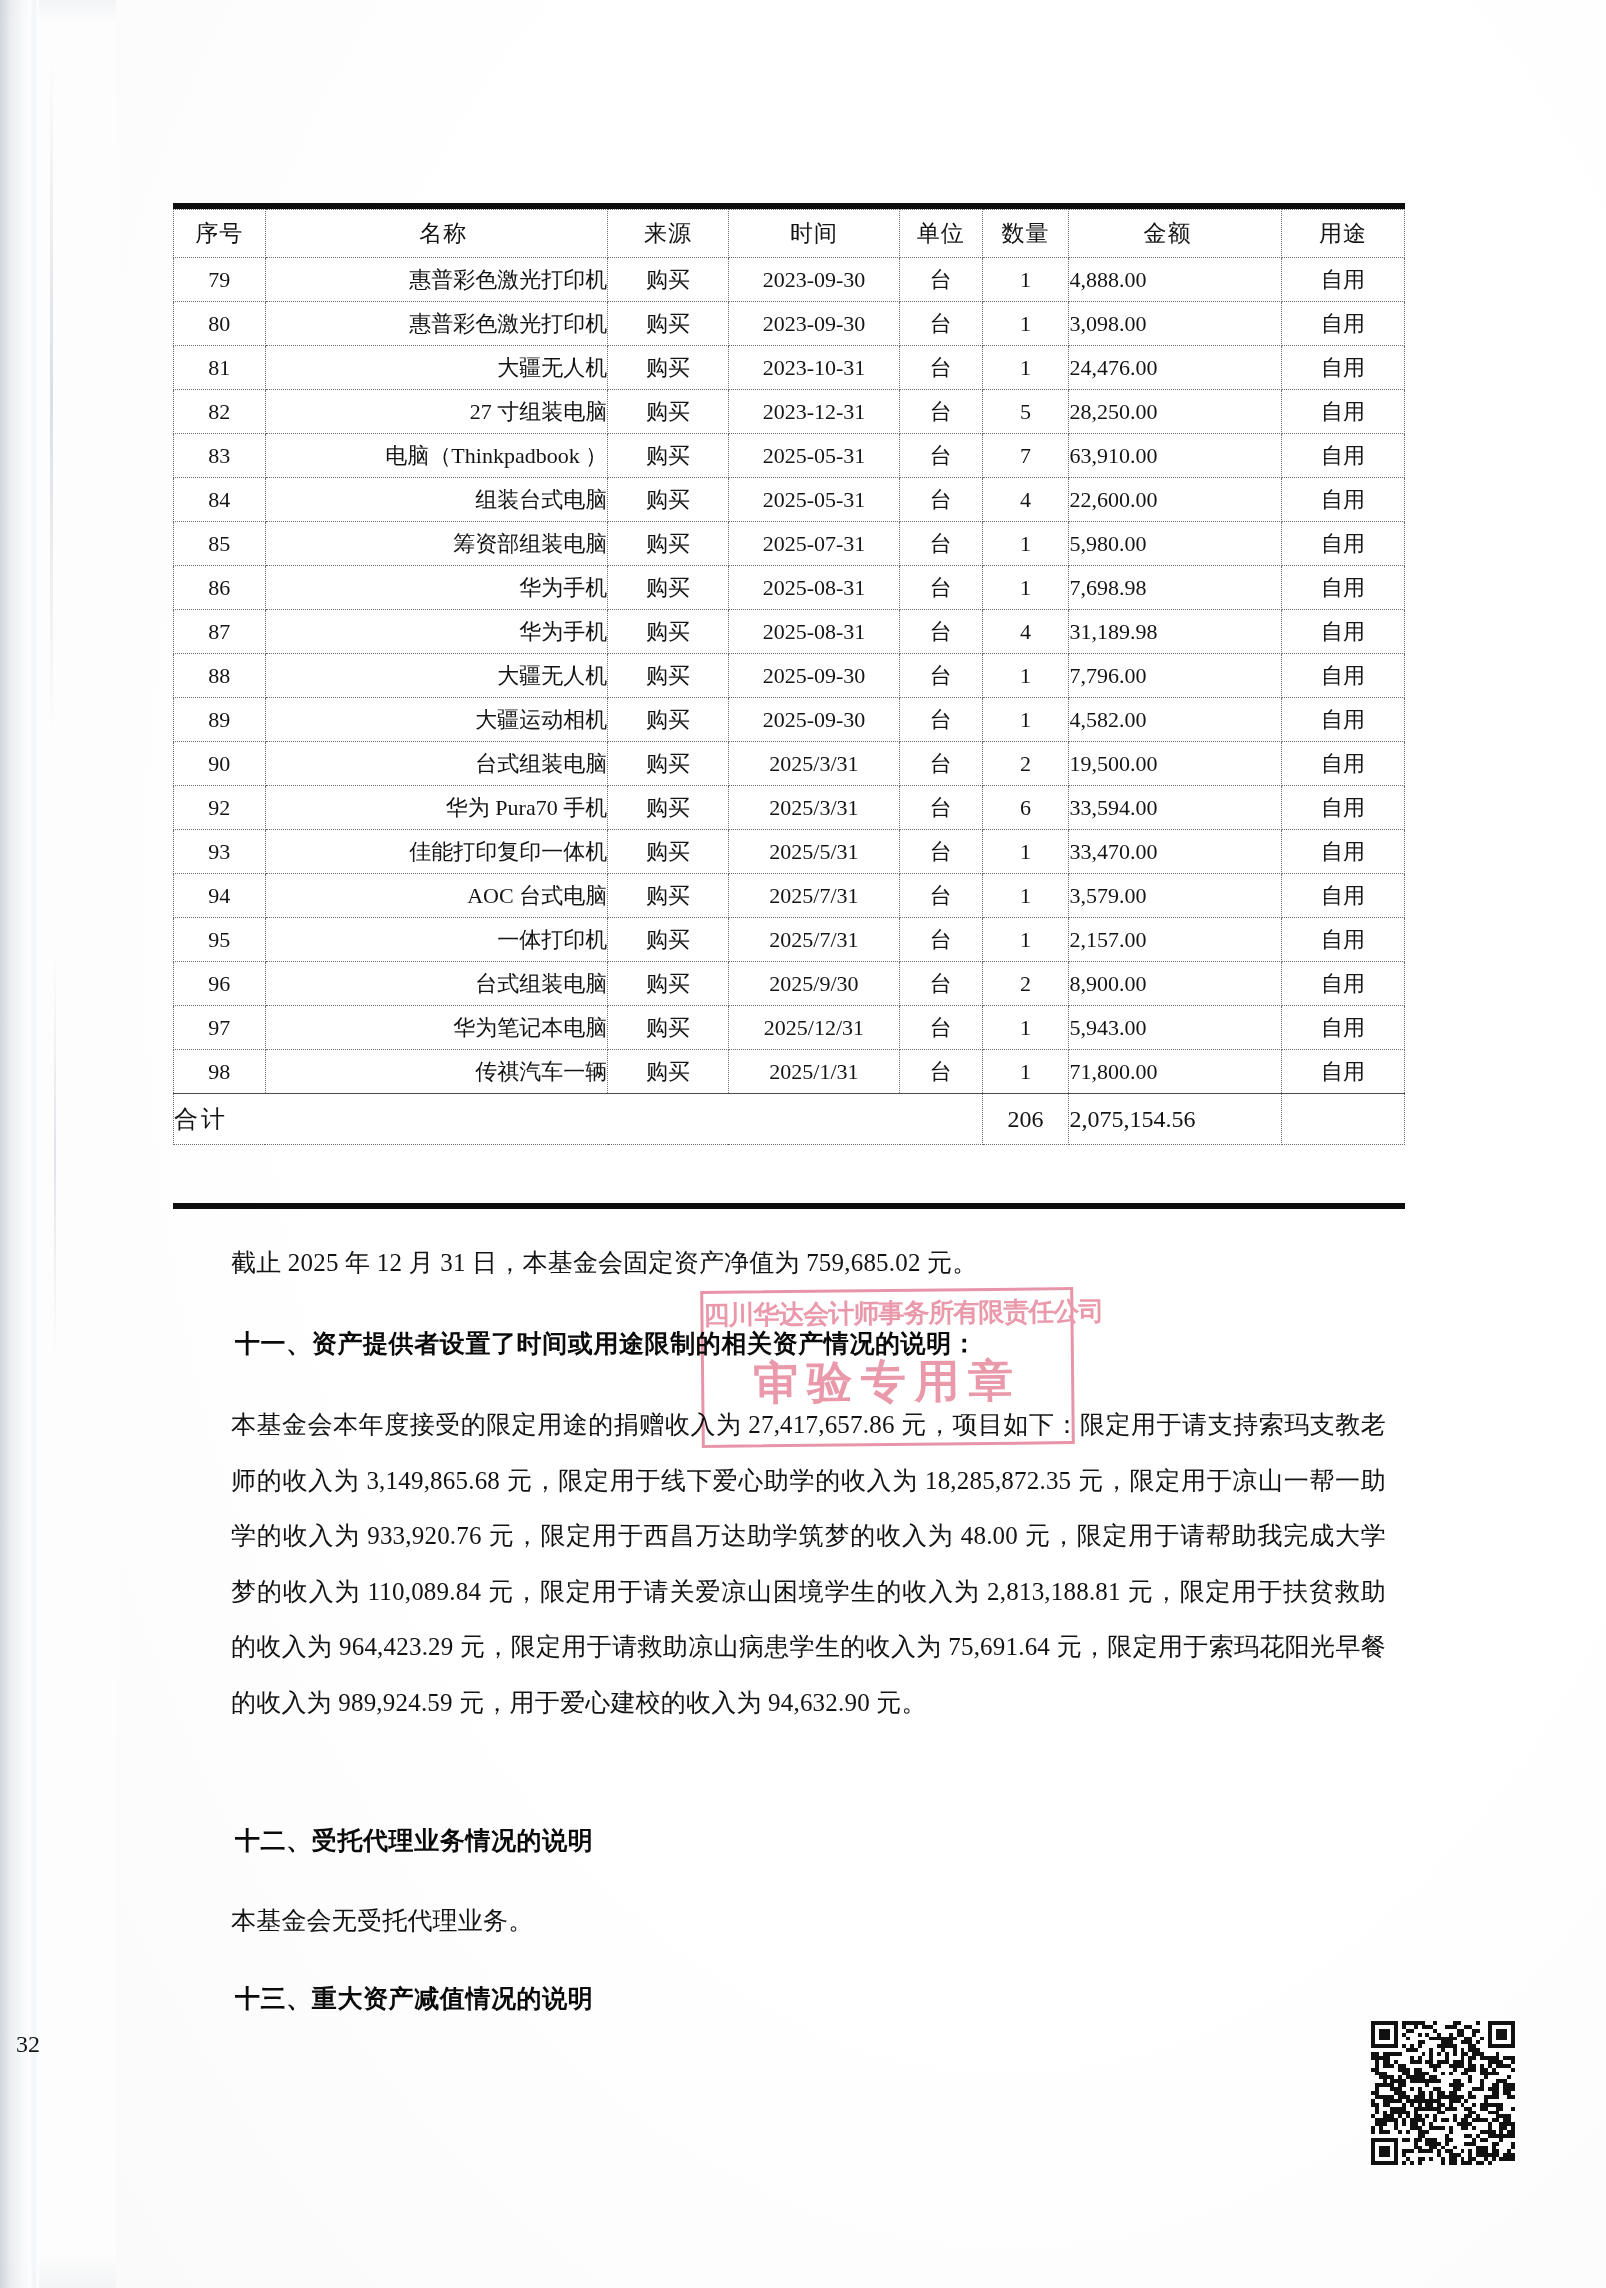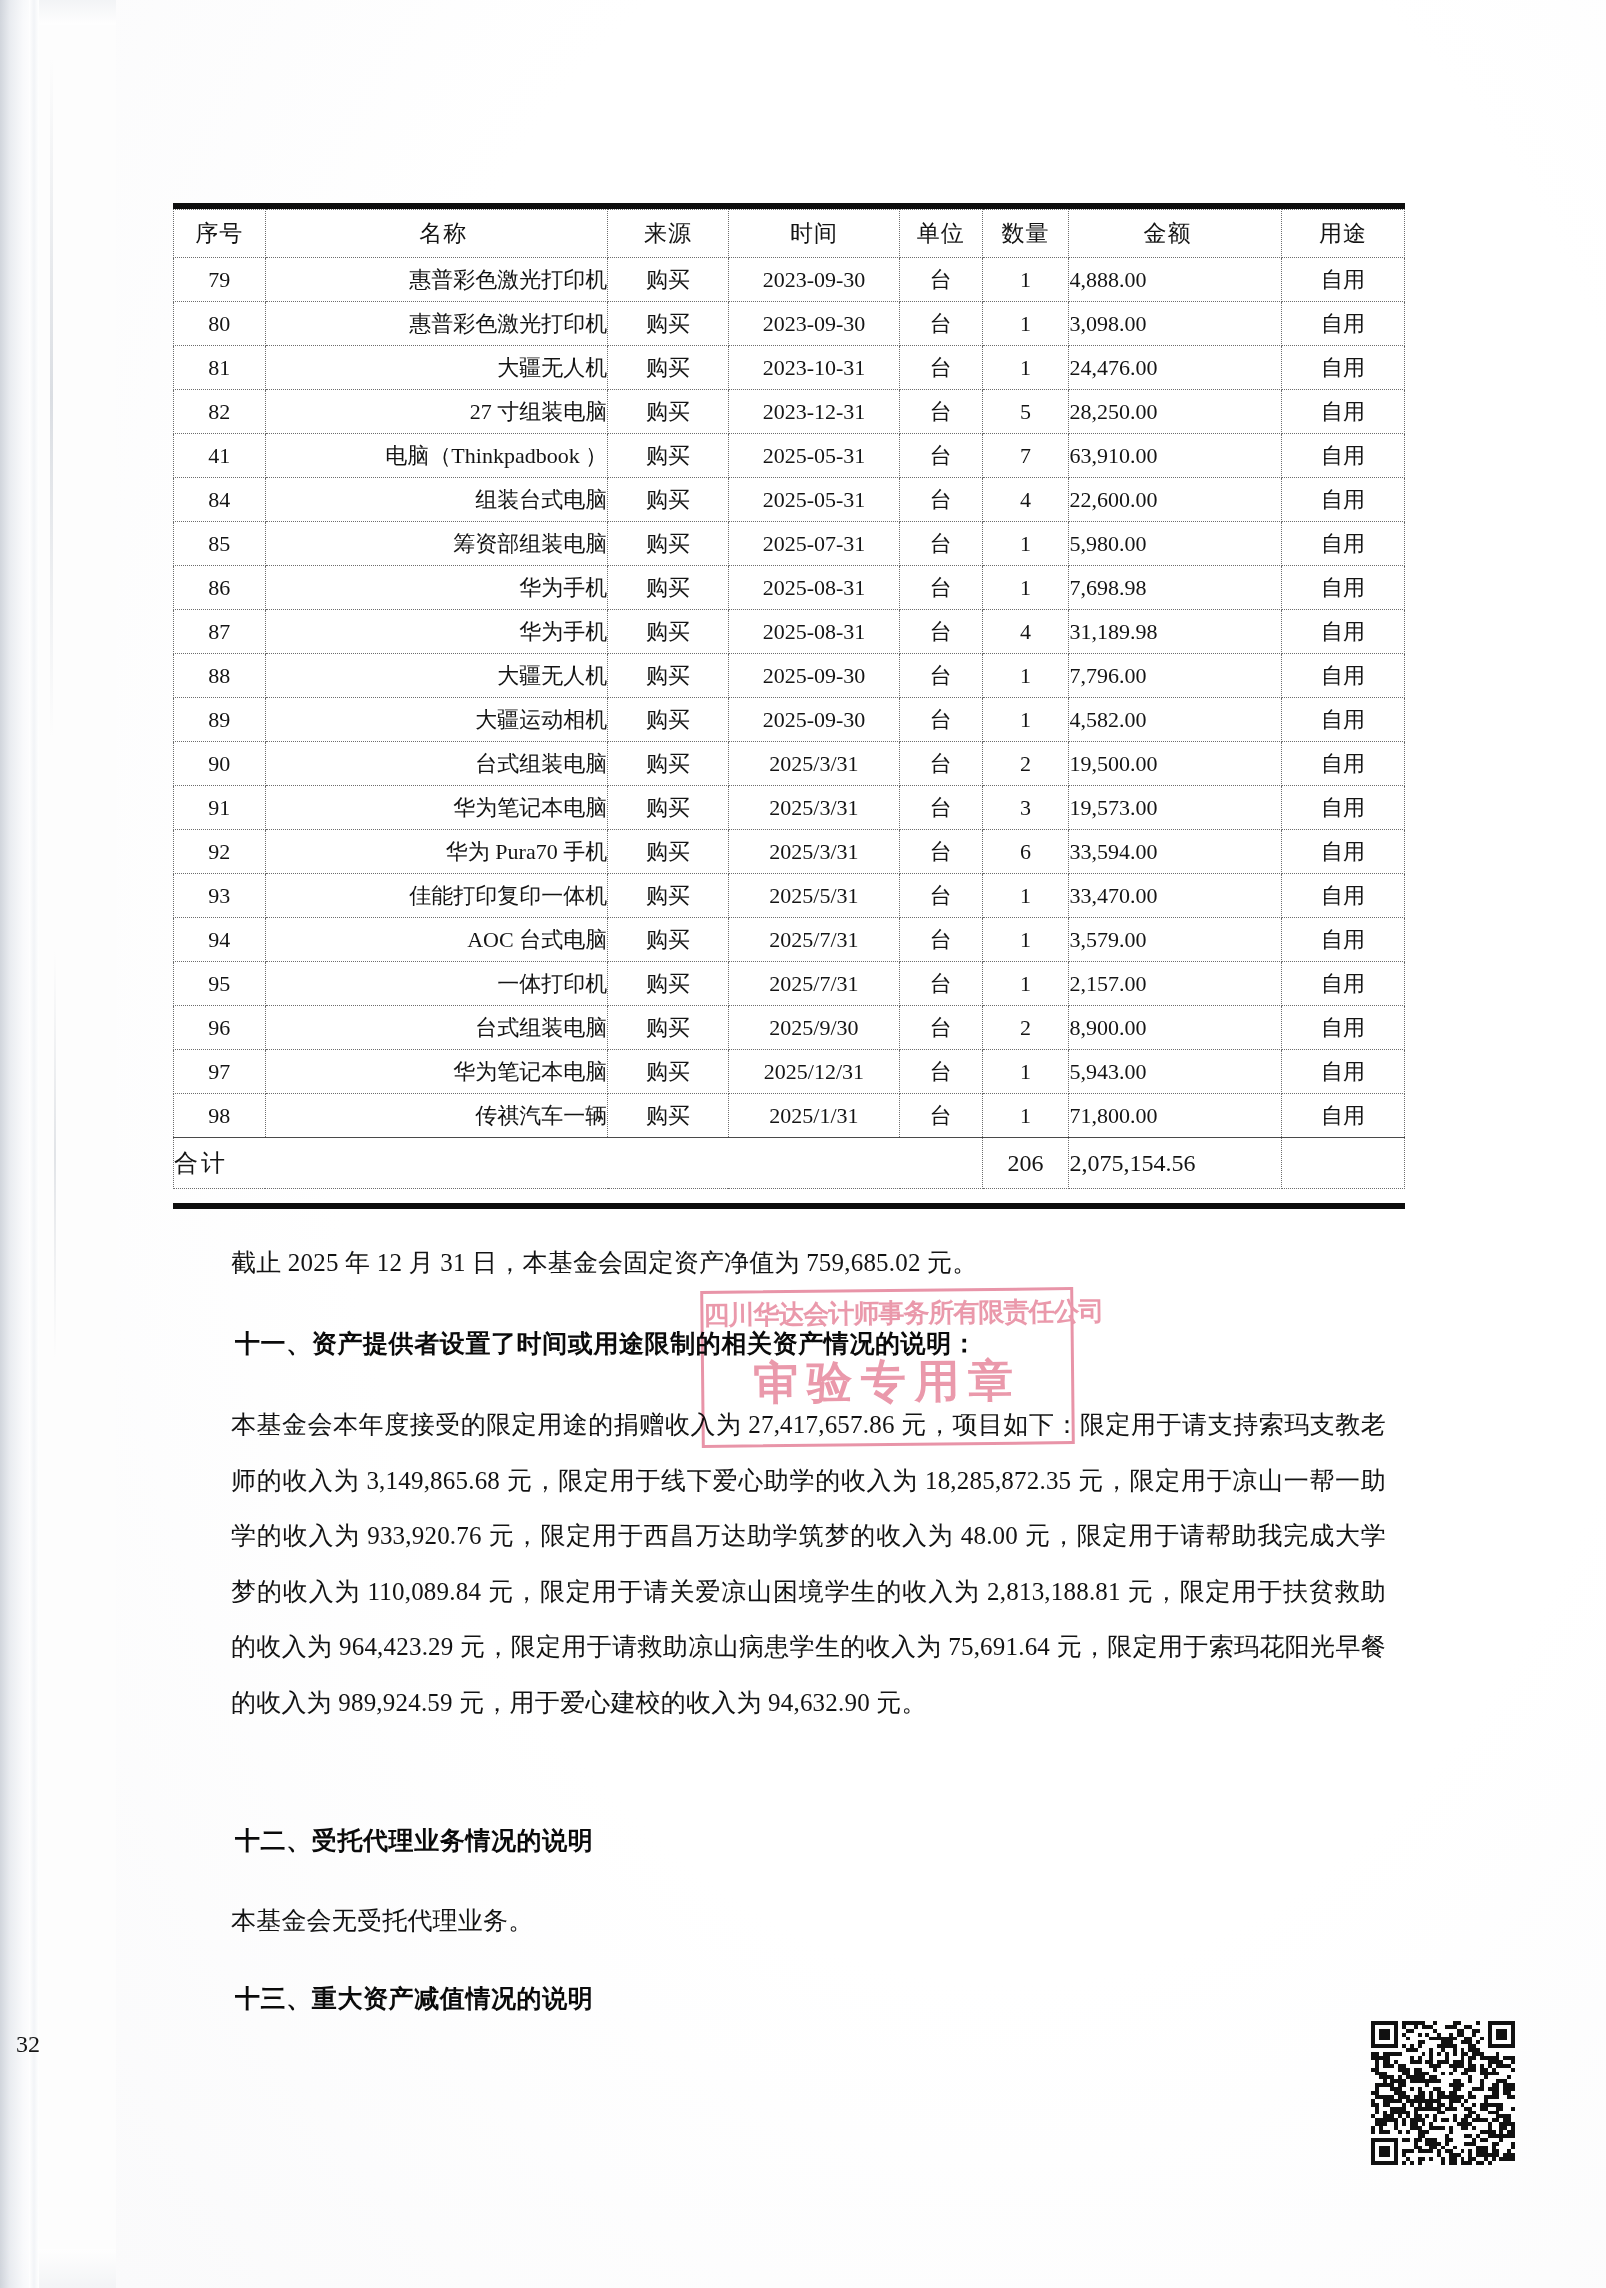--- a/index.html
+++ b/index.html
@@ -287,21 +287,21 @@
             <td class="c-idx">82</td>
             <td class="c-name">27 寸组装电脑</td>
             <td class="c-src">购买</td>
             <td class="c-time">2023-12-31</td>
             <td class="c-unit">台</td>
             <td class="c-qty">5</td>
             <td class="c-amt">28,250.00</td>
             <td class="c-use">自用</td>
           </tr>
           <tr>
-            <td class="c-idx">41</td>
+            <td class="c-idx">83</td>
             <td class="c-name">电脑（Thinkpadbook ）</td>
             <td class="c-src">购买</td>
             <td class="c-time">2025-05-31</td>
             <td class="c-unit">台</td>
             <td class="c-qty">7</td>
             <td class="c-amt">63,910.00</td>
             <td class="c-use">自用</td>
           </tr>
           <tr>
             <td class="c-idx">84</td>
@@ -364,30 +364,20 @@
             <td class="c-use">自用</td>
           </tr>
           <tr>
             <td class="c-idx">90</td>
             <td class="c-name">台式组装电脑</td>
             <td class="c-src">购买</td>
             <td class="c-time">2025/3/31</td>
             <td class="c-unit">台</td>
             <td class="c-qty">2</td>
             <td class="c-amt">19,500.00</td>
-            <td class="c-use">自用</td>
-          </tr>
-          <tr>
-            <td class="c-idx">91</td>
-            <td class="c-name">华为笔记本电脑</td>
-            <td class="c-src">购买</td>
-            <td class="c-time">2025/3/31</td>
-            <td class="c-unit">台</td>
-            <td class="c-qty">3</td>
-            <td class="c-amt">19,573.00</td>
             <td class="c-use">自用</td>
           </tr>
           <tr>
             <td class="c-idx">92</td>
             <td class="c-name">华为 Pura70 手机</td>
             <td class="c-src">购买</td>
             <td class="c-time">2025/3/31</td>
             <td class="c-unit">台</td>
             <td class="c-qty">6</td>
             <td class="c-amt">33,594.00</td>

